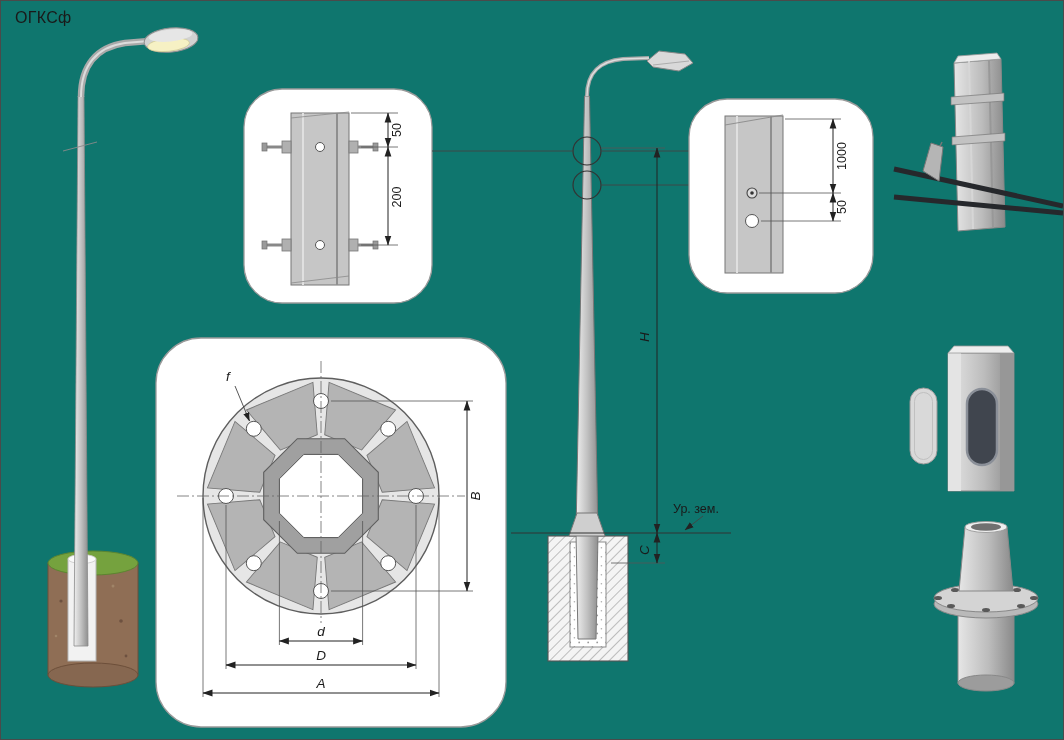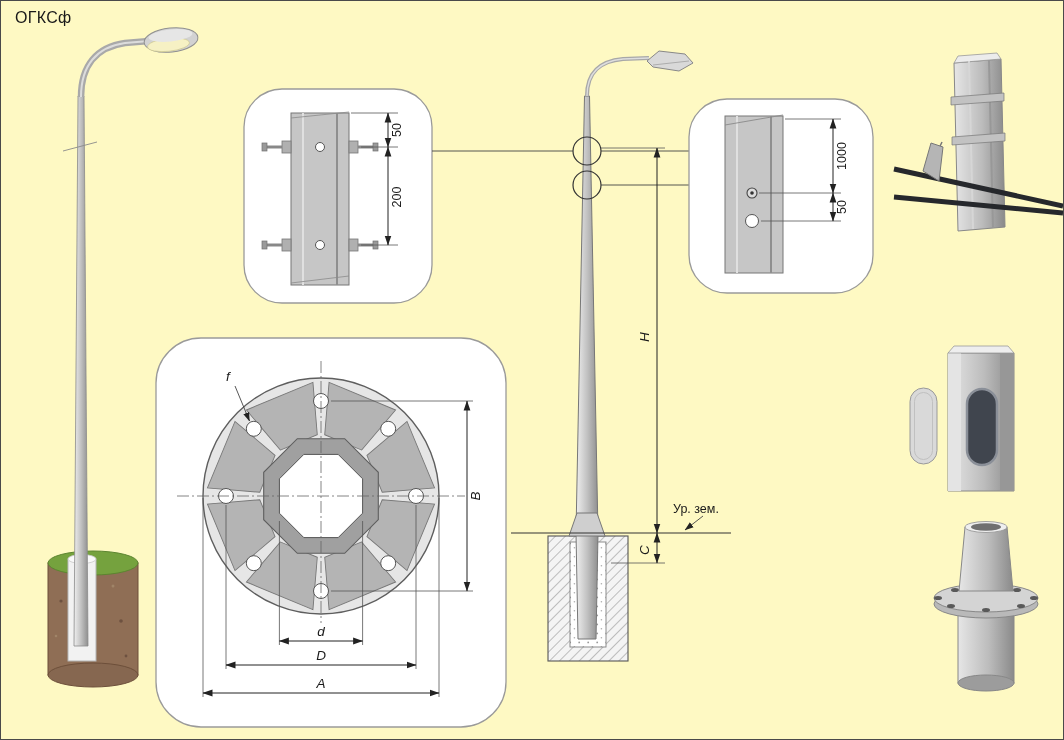--- a/index.html
+++ b/index.html
@@ -1,17 +1,17 @@
 <!DOCTYPE html>
 <html><head>
 <meta charset="utf-8">
 <style>
   html,body{margin:0;padding:0;background:#fff;}
   .page{
-    position:relative;width:1064px;height:740px;background:#fef9c3;
+    position:relative;width:1064px;height:740px;background:#0f766e;
     border:1px solid #4a4a4a;box-sizing:border-box;overflow:hidden;
     font-family:"Liberation Sans", sans-serif;
   }
   svg{position:absolute;left:0;top:0;}
   text{font-family:"Liberation Sans", sans-serif;fill:#1a1a1a;}
   .dim-label{font-size:12.5px;}
   .dim-letter{font-size:13.5px;font-style:italic;}
   .title-label{font-size:16px;letter-spacing:.3px;}
   .ground-label{font-size:12.5px;}
   .box{fill:#ffffff;stroke:#9a9a9a;stroke-width:1.3;}

